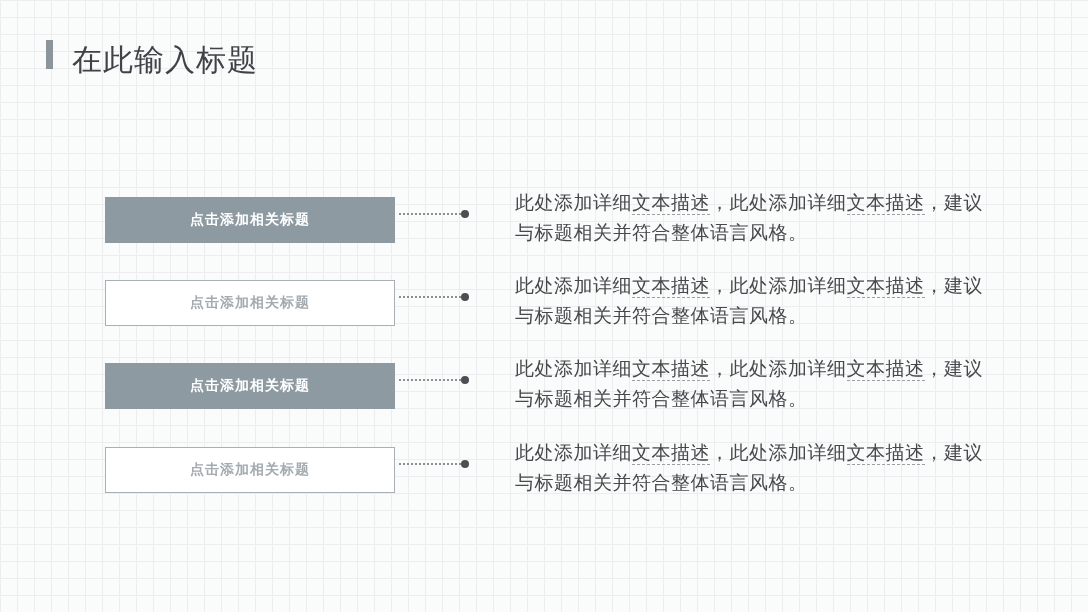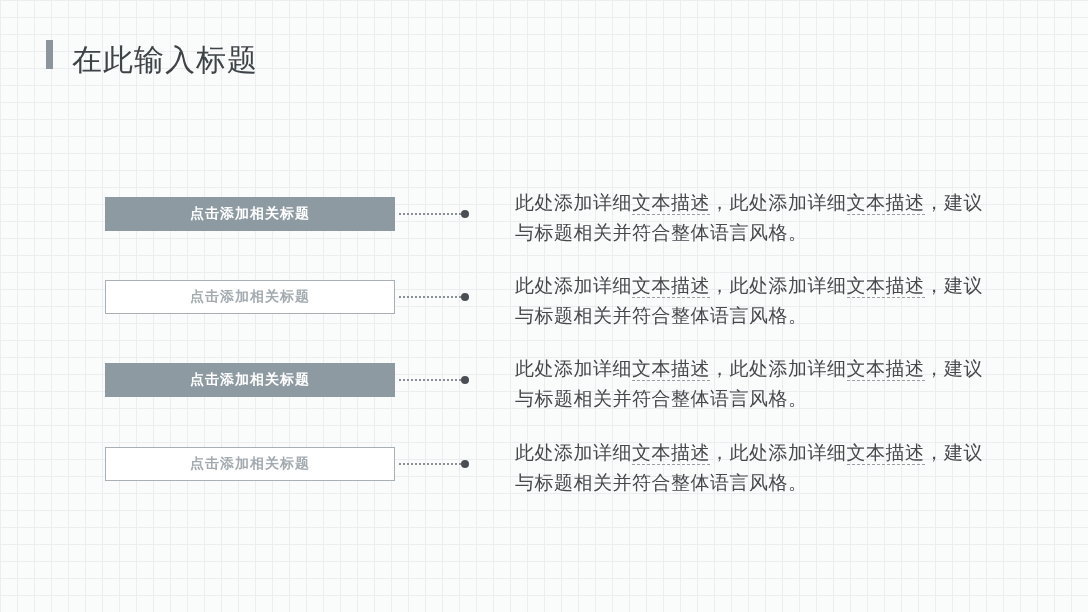--- a/index.html
+++ b/index.html
@@ -46,21 +46,21 @@
     position: absolute;
     left: 0;
     width: 1088px;
     height: 62px;
   }
   .btn {
     position: absolute;
     left: 105px;
     top: 0;
     width: 290px;
-    height: 34px;
+    height: 46px;
     box-sizing: border-box;
     display: flex;
     align-items: center;
     justify-content: center;
     font-size: 14px;
     font-weight: bold;
     letter-spacing: 1px;
     cursor: pointer;
   }
   .btn.filled {

